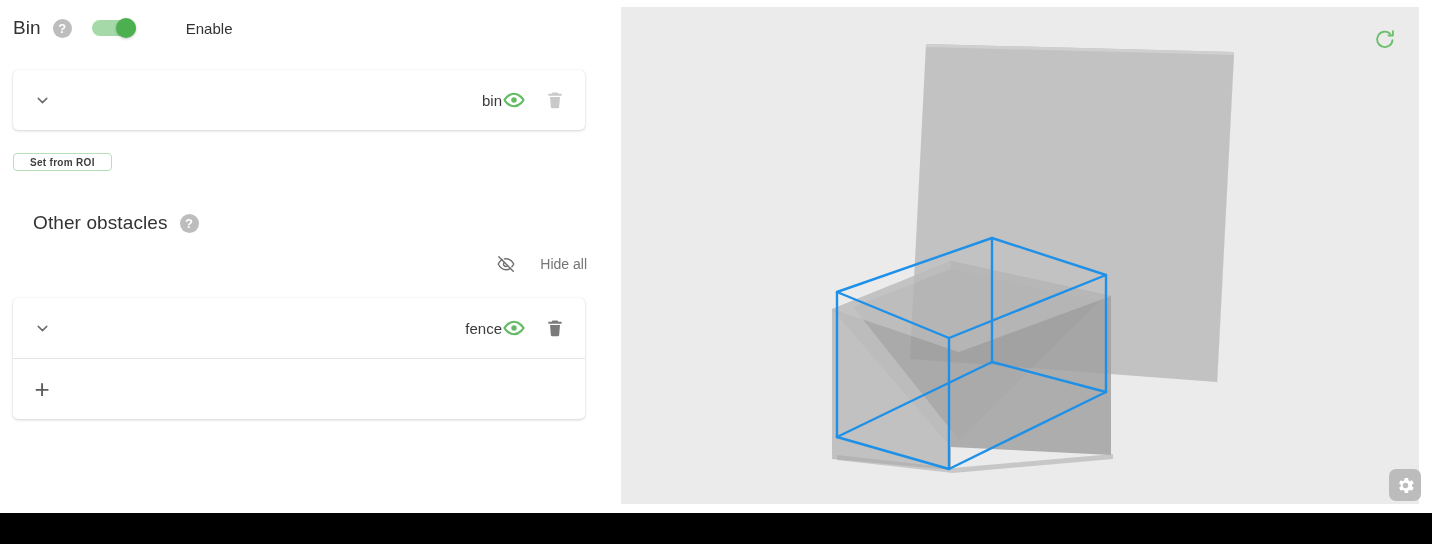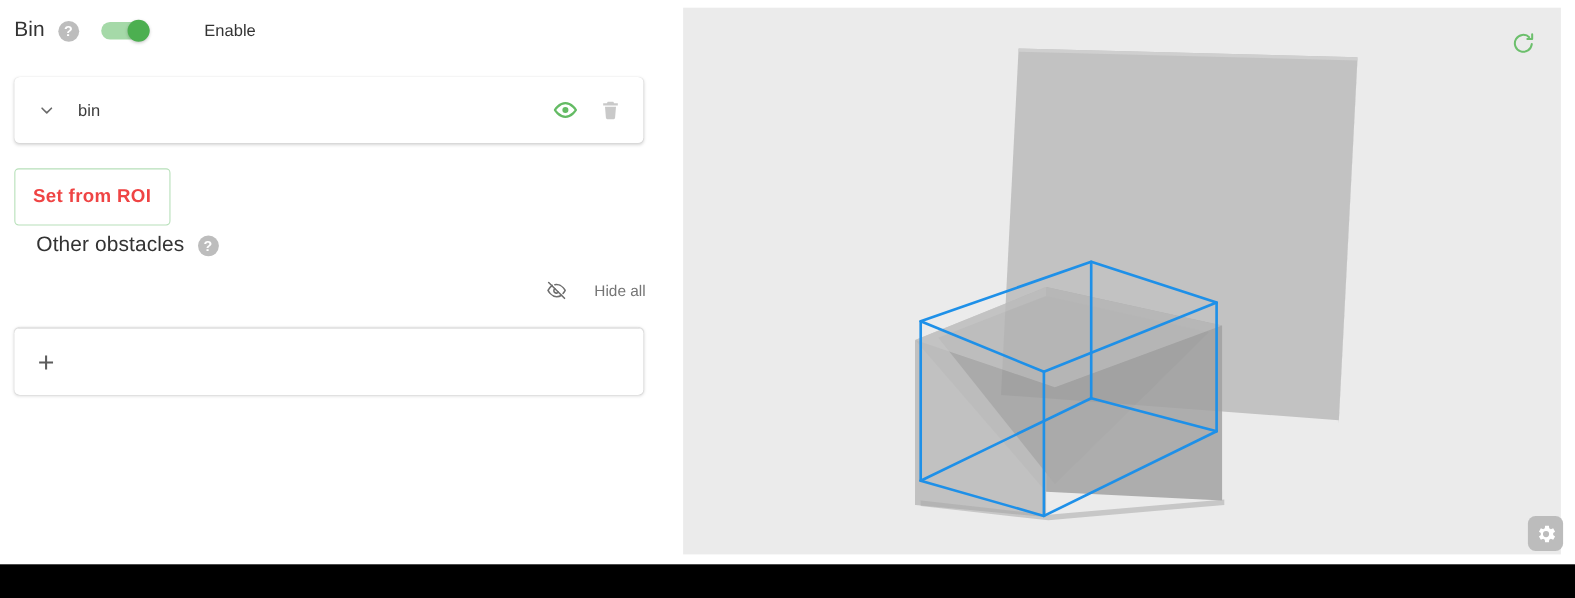--- a/index.html
+++ b/index.html
@@ -23,20 +23,21 @@
 
   
   .left-panel {
     position: absolute;
     left: 0;
     top: 0;
     width: 621px;
     height: 513px;
     background: #ffffff;
     box-sizing: border-box;
+    text-align: right;
   }
 
   
   .section-head {
     position: absolute;
     display: flex;
     align-items: center;
     height: 26px;
   }
   .section-head.bin-head { left: 13px; top: 15px; }
@@ -177,30 +178,30 @@
     align-items: center;
     justify-content: center;
     cursor: pointer;
   }
 
   
   .roi-btn {
     position: absolute;
     left: 13px;
     top: 153px;
-    height: 52px;
+    height: 18px;
     padding: 0 16px;
     display: flex;
     align-items: center;
     justify-content: center;
     border: 1px solid #b7e0b9;
     border-radius: 4px;
     background: #ffffff;
-    color: #ef4444;
-    font-size: 17px;
+    color: #404040;
+    font-size: 10px;
     font-weight: bold;
     letter-spacing: 0.3px;
     cursor: pointer;
     box-sizing: border-box;
     font-family: "Liberation Sans", sans-serif;
     white-space: nowrap;
   }
 
   
   .hide-all {
@@ -330,20 +331,42 @@
             <path d="M17.9 17.9A10.1 10.1 0 0 1 12 19.7C5.6 19.7 1.6 12 1.6 12a18.6 18.6 0 0 1 5.1-6"></path>
             <path d="M9.9 5.1A9.2 9.2 0 0 1 12 4.9c6.4 0 10.4 7.1 10.4 7.1a18.7 18.7 0 0 1-2.6 3.7"></path>
             <path d="M14.1 14.1a3 3 0 1 1-4.2-4.2"></path>
             <line x1="2.4" y1="2.4" x2="21.6" y2="21.6"></line>
           </svg>
       </span>
       <span>Hide all</span>
     </div>
 
     <div class="card obstacle-card">
+      <div class="obj-row">
+        <span class="chevron">
+          <svg width="17" height="17" viewBox="0 0 24 24" fill="none" stroke="currentColor" stroke-width="2.1" stroke-linecap="round" stroke-linejoin="round">
+              <polyline points="6 9 12 15 18 9"></polyline>
+            </svg>
+        </span>
+        <span class="obj-name">fence</span>
+        <span class="row-actions">
+          <span class="icon-btn">
+            <svg width="22" height="22" viewBox="0 0 24 24" fill="none" stroke="#64bb64" stroke-width="2.3" stroke-linecap="round" stroke-linejoin="round">
+                <path d="M1.6 12S5.6 5.2 12 5.2 22.4 12 22.4 12 18.4 18.8 12 18.8 1.6 12 1.6 12z"></path>
+                <circle cx="12" cy="12" r="3" fill="#64bb64" stroke="none"></circle>
+              </svg>
+          </span>
+          <span class="icon-btn">
+            <svg width="20" height="20" viewBox="0 0 24 24" fill="#7a7a7a">
+                <path d="M9 3h6l1 1.6h4V7H4V4.6h4L9 3z"></path>
+                <path d="M6 8.4h12l-1 12.1a1.6 1.6 0 0 1-1.6 1.5H8.6A1.6 1.6 0 0 1 7 20.5L6 8.4z"></path>
+              </svg>
+          </span>
+        </span>
+      </div>
       <div class="row-divider"></div>
       <div class="obj-row">
         <span class="plus">+</span>
       </div>
     </div>
   </div>
 
   <div class="viewport">
     <svg class="viewport-svg" viewBox="0 0 798 497">
       <defs>

